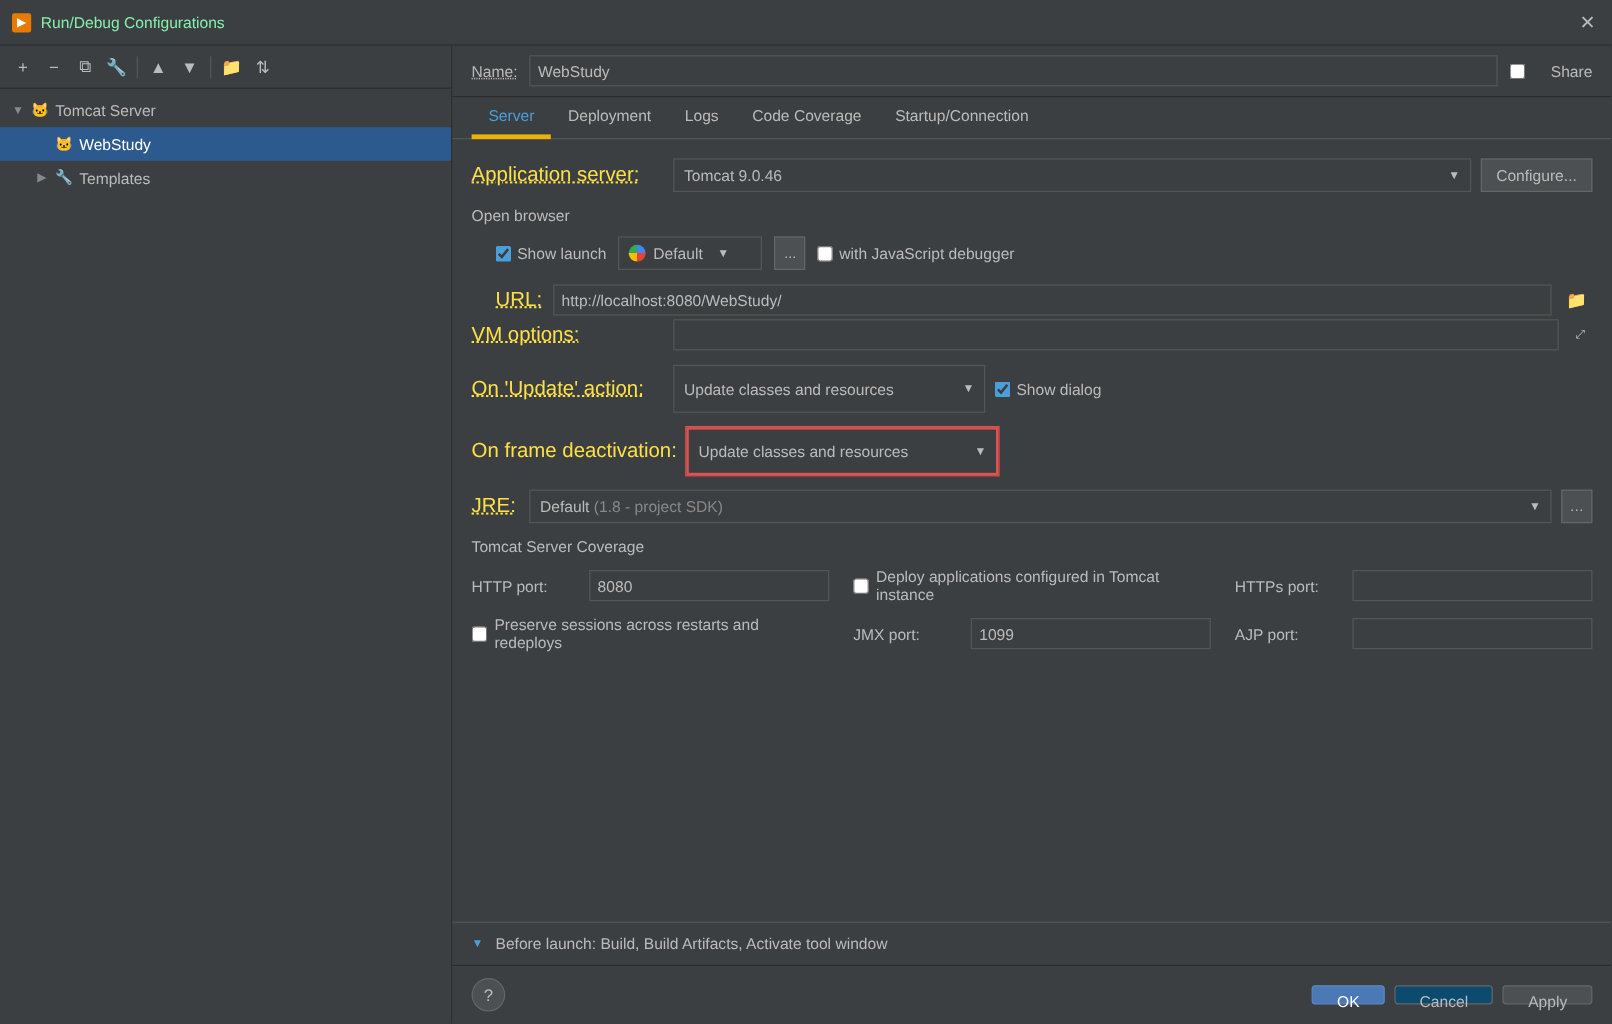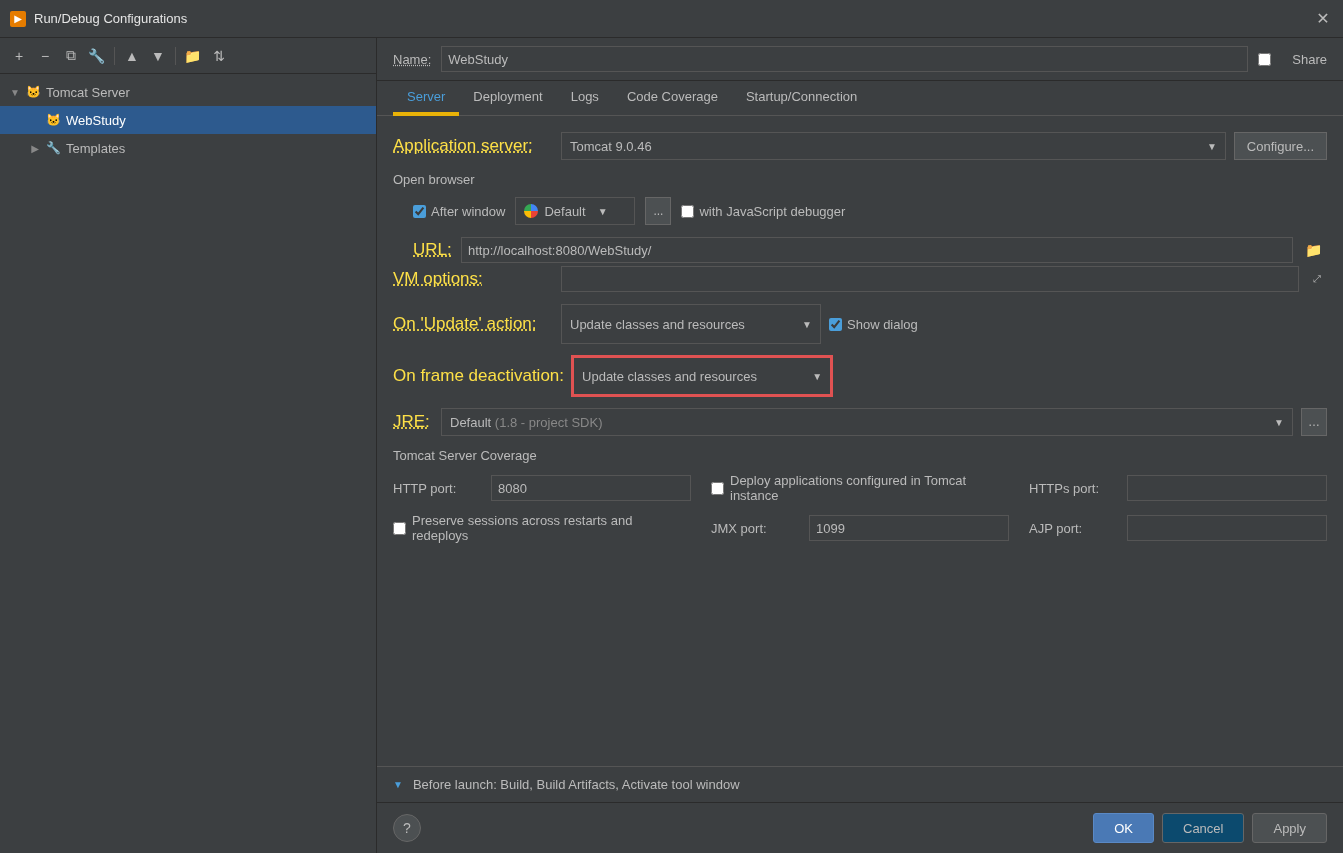--- a/index.html
+++ b/index.html
@@ -38,21 +38,21 @@
       border-radius: 2px;
       display: flex;
       align-items: center;
       justify-content: center;
       font-size: 10px;
       color: #fff;
       flex-shrink: 0;
     }
 
     .title-bar-text {
-      color: #e5e5e5;
+      color: #86efac;
       font-size: 13px;
       flex: 1;
     }
 
     .title-bar-close {
       width: 20px;
       height: 20px;
       display: flex;
       align-items: center;
       justify-content: center;
@@ -514,21 +514,21 @@
     .bottom-right {
       display: flex;
       gap: 8px;
     }
 
     .action-btn {
       padding: 5px 20px;
       font-size: 13px;
       cursor: pointer;
       border-radius: 3px;
-      height: 30px;
+      height: 16px;
     }
 
     .btn-ok {
       background: #4a79b5;
       border: 1px solid #5a89c5;
       color: #fff;
     }
 
     .btn-cancel {
       background: #0c4a6e;
@@ -621,21 +621,21 @@
             <span class="dropdown-arrow">▼</span>
           </div>
           <button class="configure-btn">Configure...</button>
         </div>
 
         <div class="form-section-label">Open browser</div>
 
         <div class="open-browser-row" style="padding-left: 20px;">
           <div class="checkbox-wrap">
             <input type="checkbox" checked="" style="">
-            <span>After window</span>
+            <span>Show launch</span>
           </div>
           <div class="browser-dropdown">
             <div class="google-icon"></div>
             <span>Default</span>
             <span class="dropdown-arrow">▼</span>
           </div>
           <div class="small-btn">...</div>
           <div class="checkbox-wrap">
             <input type="checkbox" style="">
             <span>with JavaScript debugger</span>

